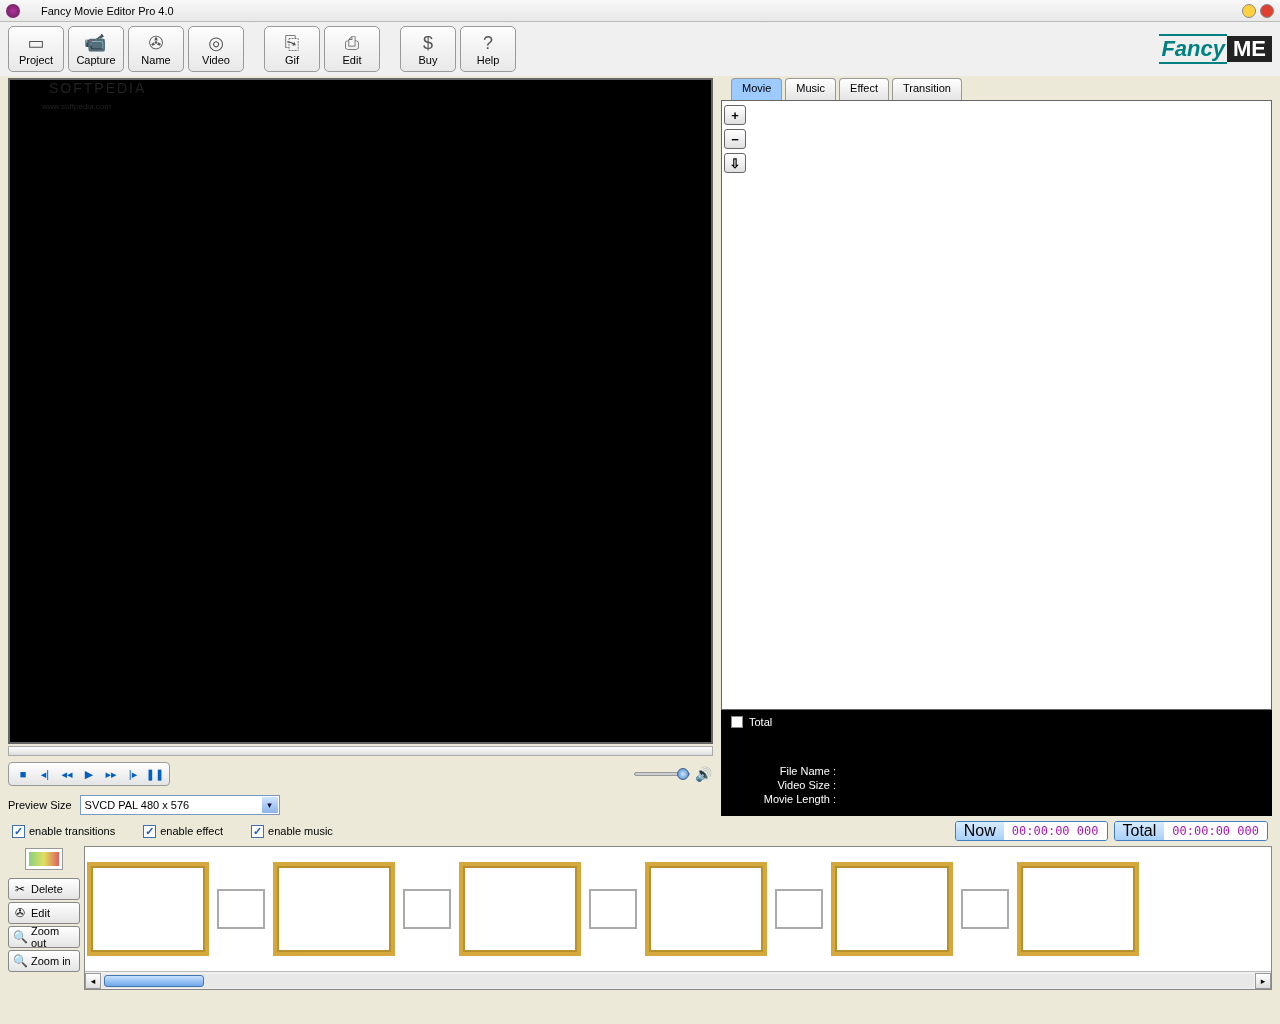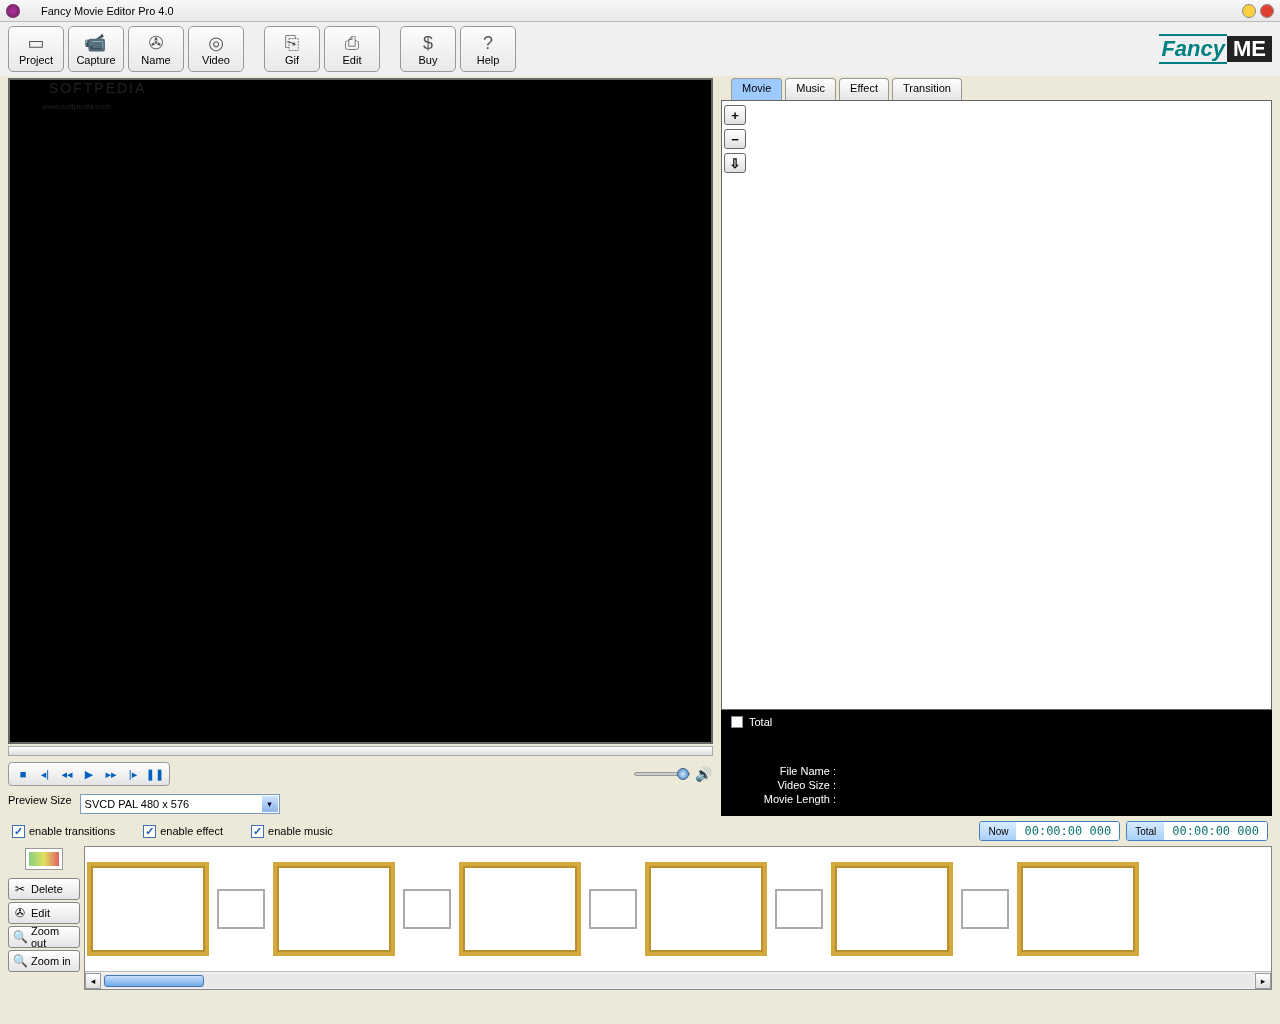--- a/index.html
+++ b/index.html
@@ -30,21 +30,21 @@
 .hscroll-thin { height:10px; background:linear-gradient(to bottom,#fff,#ddd); border:1px solid #aaa; margin-top:2px; }
 
 .controls-row { display:flex; align-items:center; margin-top:6px; height:24px; }
 .play-controls { display:flex; gap:2px; background:linear-gradient(to bottom,#fff,#e4e4e4); border:1px solid #999; border-radius:4px; padding:2px 4px; }
 .pc-btn { width:20px; height:18px; display:flex; align-items:center; justify-content:center; color:#0060c0; font-size:11px; cursor:pointer; }
 .vol-area { margin-left:auto; display:flex; align-items:center; gap:6px; }
 .vol-track { width:56px; height:4px; background:#ccc; border:1px solid #999; position:relative; border-radius:2px; }
 .vol-knob { position:absolute; right:0; top:-5px; width:12px; height:12px; border-radius:50%; background:radial-gradient(circle,#cde8ff,#4080c0); border:1px solid #406090; }
 .spk-icon { font-size:14px; color:#333; }
 
-.preview-size-row { display:flex; align-items:flex-start; gap:8px; margin-top:8px; height:22px; }
+.preview-size-row { display:flex; align-items:center; gap:8px; margin-top:8px; height:22px; }
 .ps-label { font-size:11px; }
 .ps-select { width:200px; height:20px; border:1px solid #7a9ac0; background:#fff; display:flex; align-items:center; padding:0 4px; font-size:11px; position:relative; }
 .ps-select .dd { position:absolute; right:1px; top:1px; width:16px; height:16px; background:linear-gradient(to bottom,#cfe4ff,#8cb4e8); display:flex; align-items:center; justify-content:center; font-size:9px; color:#003; }
 
 .right-pane { flex:1; display:flex; flex-direction:column; }
 .tabs { display:flex; gap:3px; height:22px; margin-left:10px; }
 .tab { background:linear-gradient(to bottom,#fff,#e4e4e4); border:1px solid #999; border-bottom:none; border-radius:4px 4px 0 0; padding:3px 10px; font-size:11px; cursor:pointer; }
 .tab.active { background:#9ecbff; }
 .panel { flex:1; border:1px solid #666; background:#fff; display:flex; }
 .panel-btns { width:28px; padding:4px 2px; display:flex; flex-direction:column; gap:4px; }
@@ -55,22 +55,22 @@
 .info-box .audio-row { display:flex; align-items:center; gap:6px; margin-bottom:4px; }
 .info-box .achk { width:12px; height:12px; background:#fff; border:1px solid #888; }
 .info-box .info-line { text-align:right; width:95px; padding:1px 0; }
 .info-grid { display:flex; flex-direction:column; margin-left:10px;margin-top:36px; }
 
 .opts-row { display:flex; align-items:center; padding:6px 12px; gap:28px; height:30px; }
 .chk { display:flex; align-items:center; gap:4px; cursor:pointer; }
 .chk .box { width:13px; height:13px; border:1px solid #4070b0; background:#fff; display:flex; align-items:center; justify-content:center; color:#2060c0; font-size:11px; font-weight:bold; }
 .time-badges { margin-left:auto; display:flex; gap:6px; }
 .badge { display:flex; border:1px solid #4080c0; border-radius:3px; overflow:hidden; height:20px; }
-.badge .bl { background:linear-gradient(to bottom,#d8ecff,#a8d0f8); padding:2px 8px; font-size:10px; display:flex; align-items:center; }
-.badge .bv { background:#fff; color:#0f766e; padding:2px 8px; font-family:monospace; font-size:12px; display:flex; align-items:center; }
+.badge .bl { background:linear-gradient(to bottom,#d8ecff,#a8d0f8); padding:2px 8px; font-size:16px; display:flex; align-items:center; }
+.badge .bv { background:#fff; color:#a21caf; padding:2px 8px; font-family:monospace; font-size:12px; display:flex; align-items:center; }
 
 .timeline-area { display:flex; height:150px; padding:0 8px 6px 8px; gap:4px; }
 .tl-side { width:72px; display:flex; flex-direction:column; gap:2px; }
 .tl-thumb { height:22px; border:1px solid #999; background:#fff; margin:2px auto 6px auto; width:38px; padding:3px; }
 .tl-thumb-inner { width:100%; height:100%; background:linear-gradient(to right,#8ad080,#e0e060,#e06060); }
 .tl-sbtn { height:22px; border:1px solid #888; background:linear-gradient(to bottom,#fff,#e4e4e4); border-radius:3px; display:flex; align-items:center; gap:4px; padding:0 4px; font-size:11px; cursor:pointer; }
 .tl-sbtn .si { width:14px; text-align:center; font-size:12px; }
 
 .tl-main { flex:1; border:1px solid #888; background:#fff; display:flex; flex-direction:column; }
 .tl-strip { flex:1; display:flex; align-items:center; padding:6px 2px; gap:8px; overflow:hidden; }

